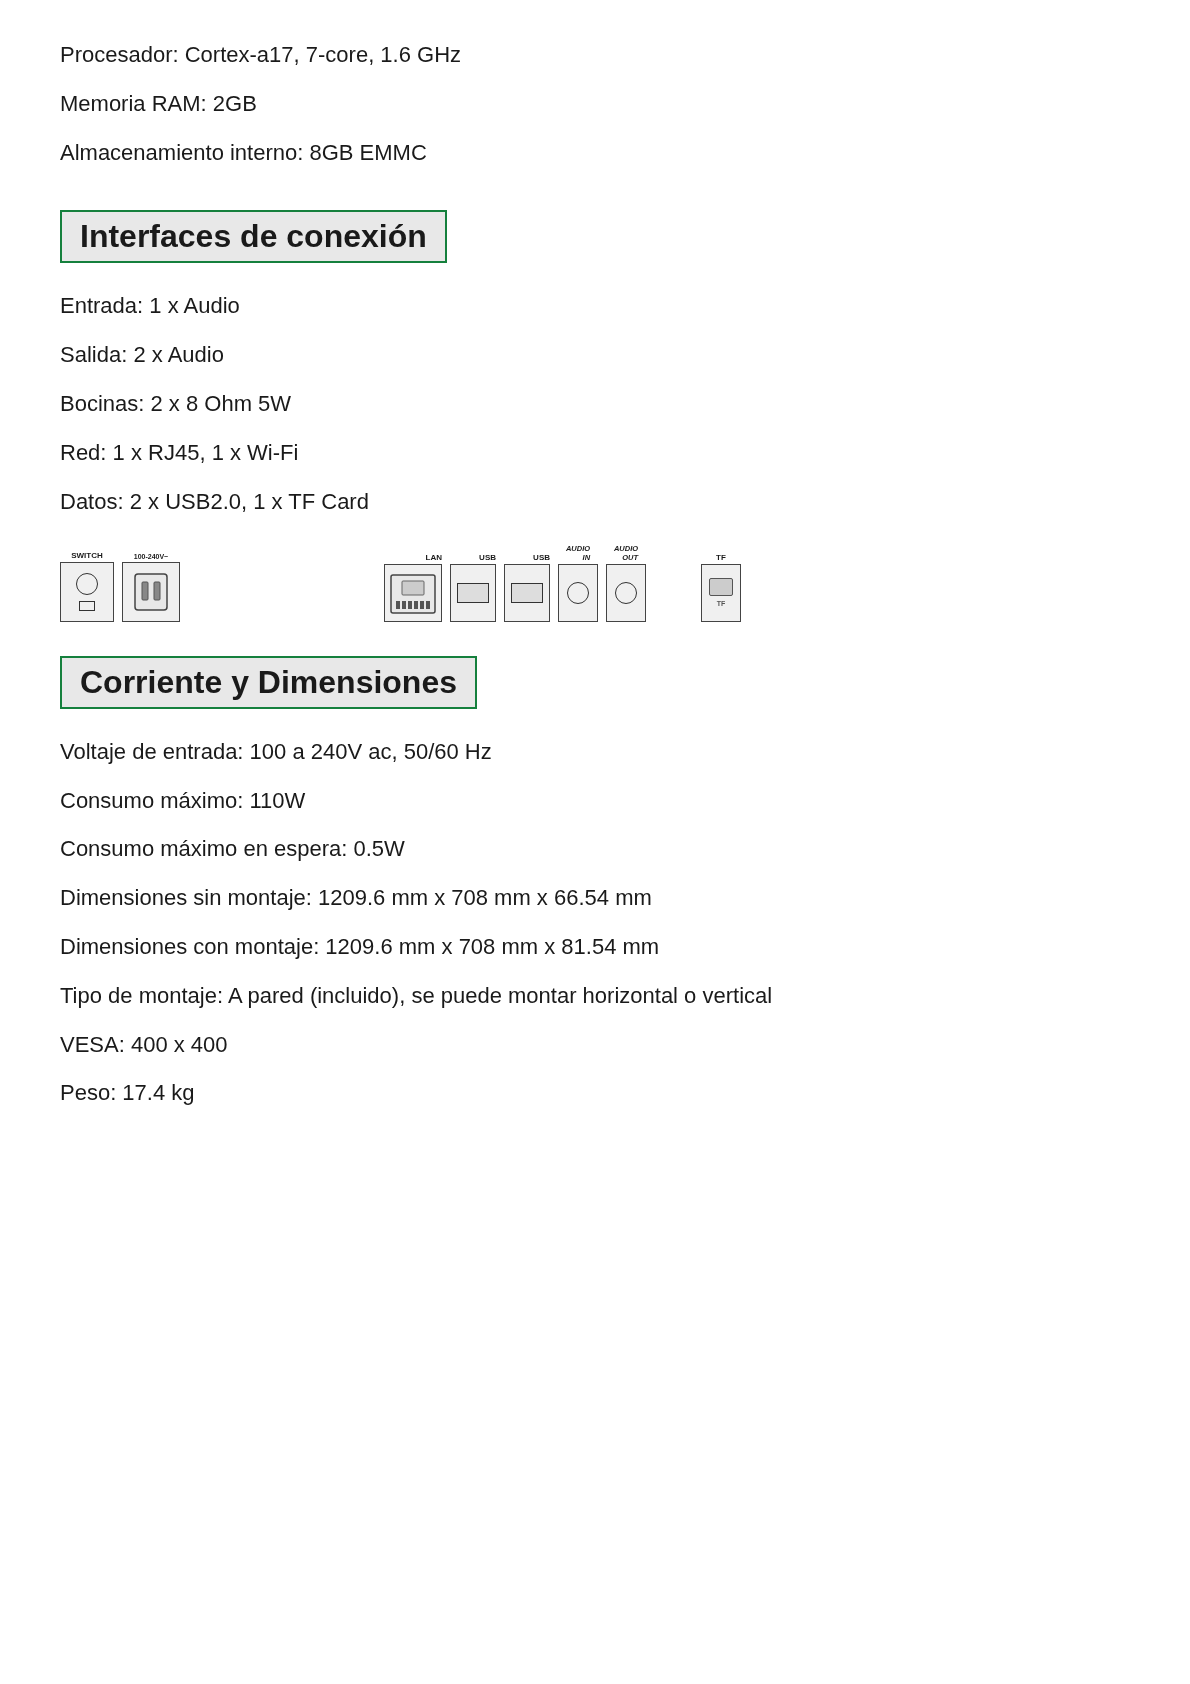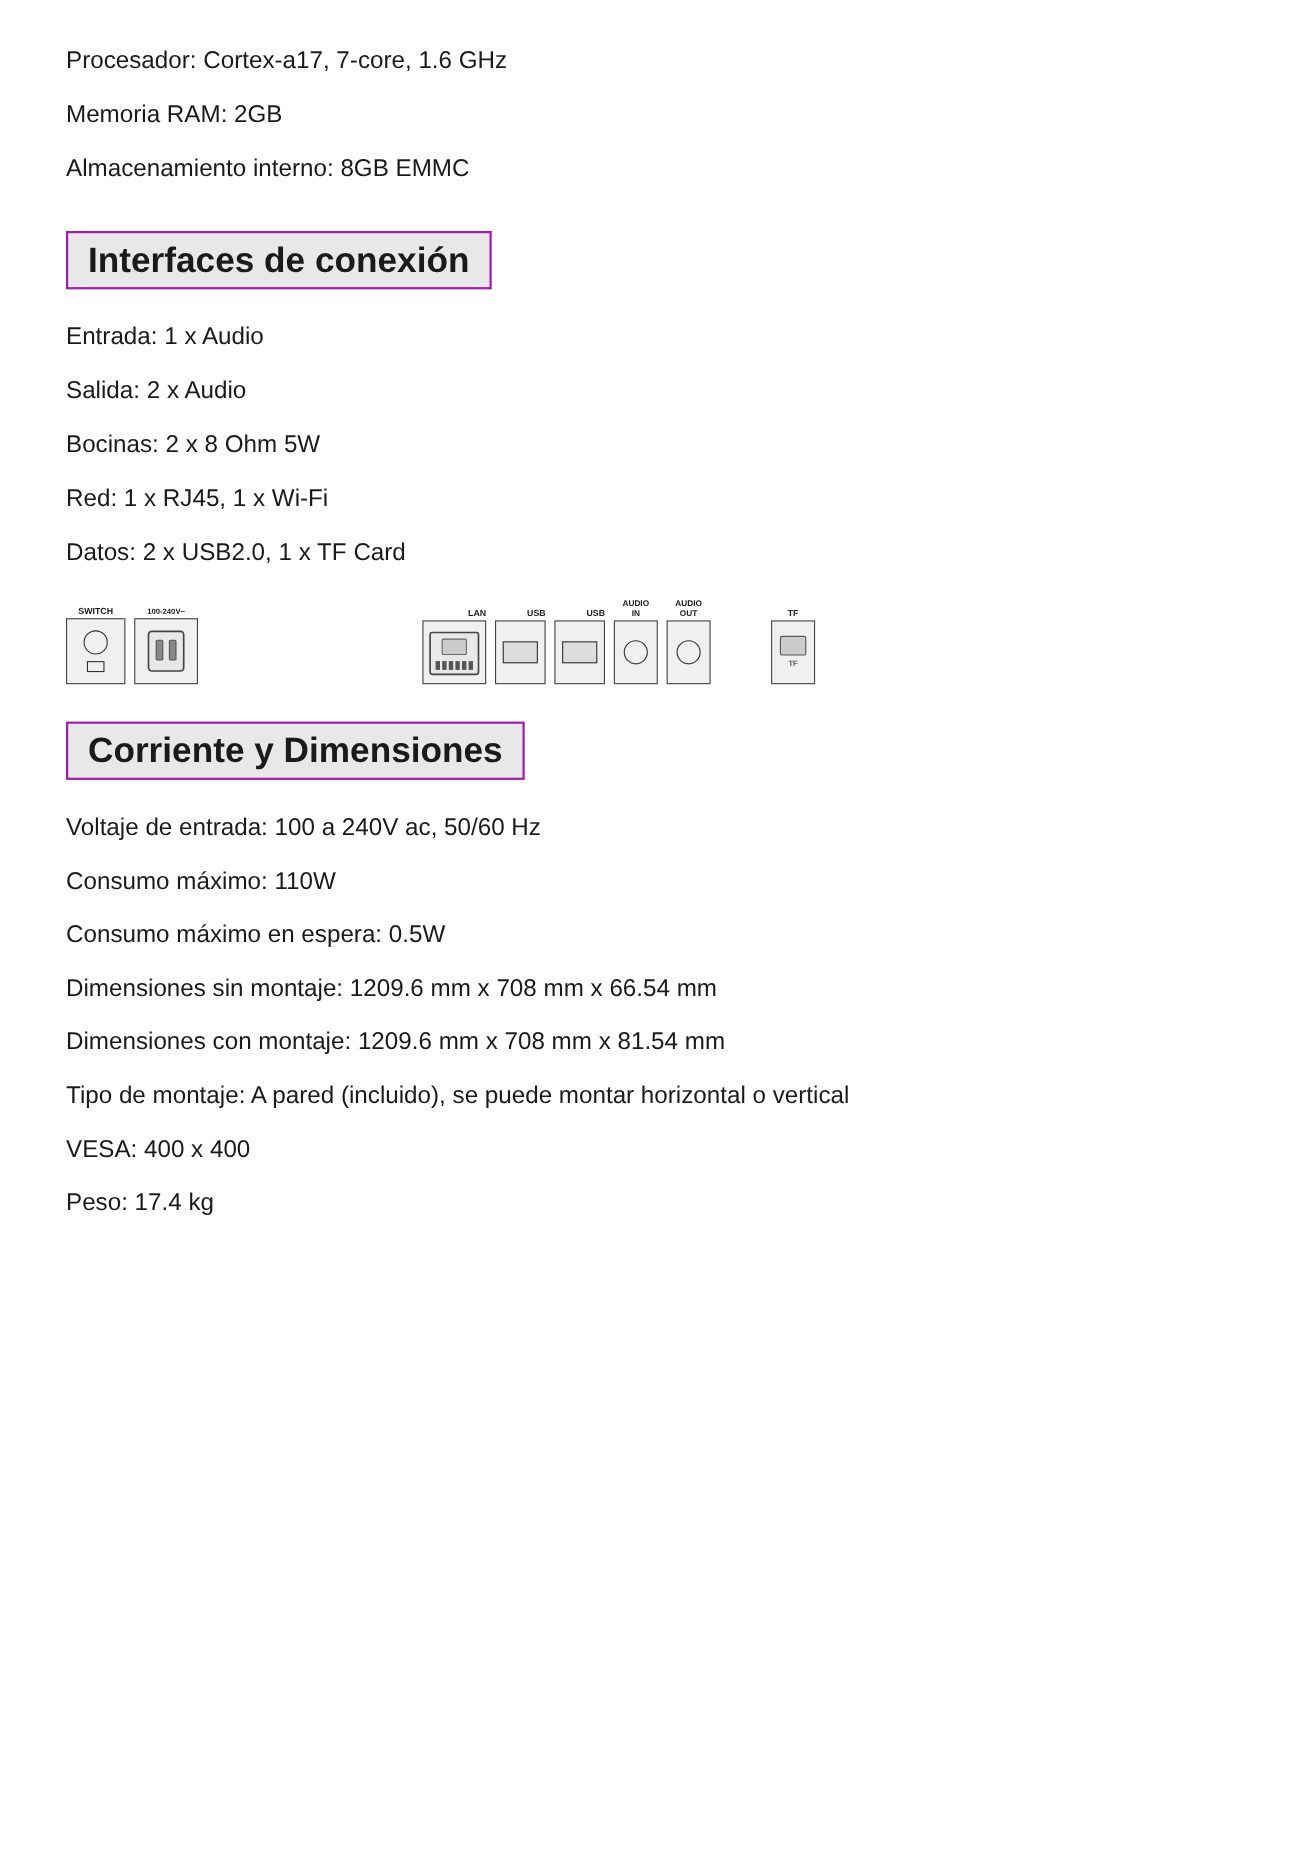--- a/index.html
+++ b/index.html
@@ -15,21 +15,21 @@
     }
 
     .spec-line {
       margin-bottom: 18px;
       line-height: 1.4;
     }
 
     .section-heading {
       display: inline-block;
       background-color: #e8e8e8;
-      border: 2px solid #a21caf;
+      border: 2px solid #15803d;
       padding: 6px 18px;
       font-size: 32px;
       font-weight: bold;
       margin: 24px 0 28px 0;
     }
 
     .interfaces-icons {
       display: flex;
       align-items: flex-end;
       gap: 22px;
@@ -146,22 +146,23 @@
     
     .audio-wrap {
       display: flex;
       flex-direction: column;
       align-items: center;
     }
     .audio-label {
       font-size: 7.5px;
       font-weight: bold;
       margin-bottom: 2px;
-      text-align: center;
+      text-align: right;
       line-height: 1.1;
+      font-style: italic;
     }
     .audio-box {
       width: 40px;
       height: 58px;
       border: 1.5px solid #444;
       background: #f0f0f0;
       display: flex;
       align-items: center;
       justify-content: center;
     }

